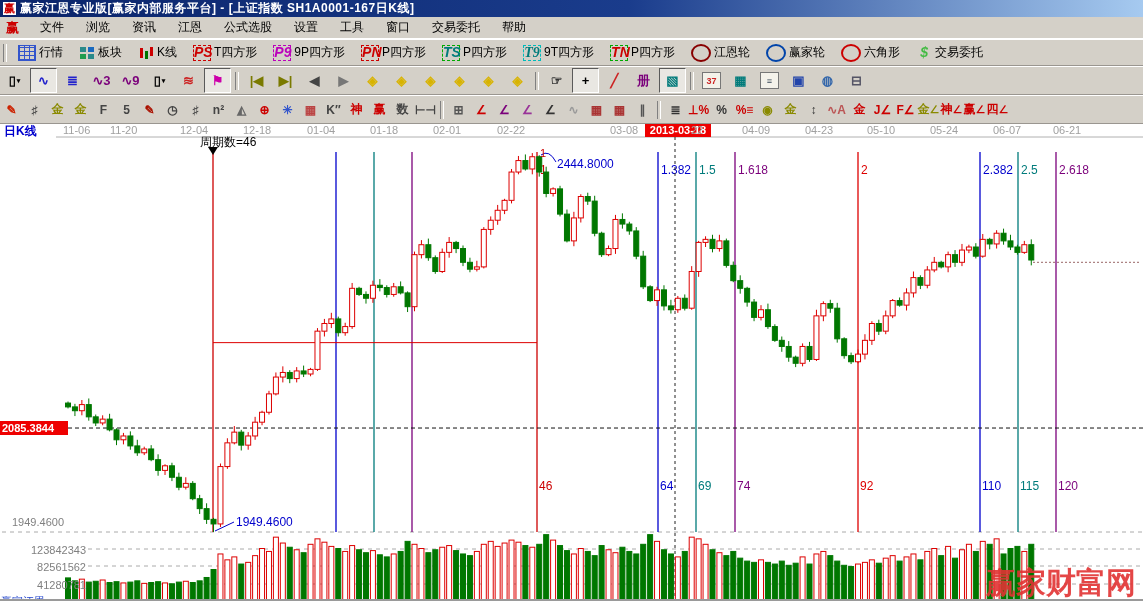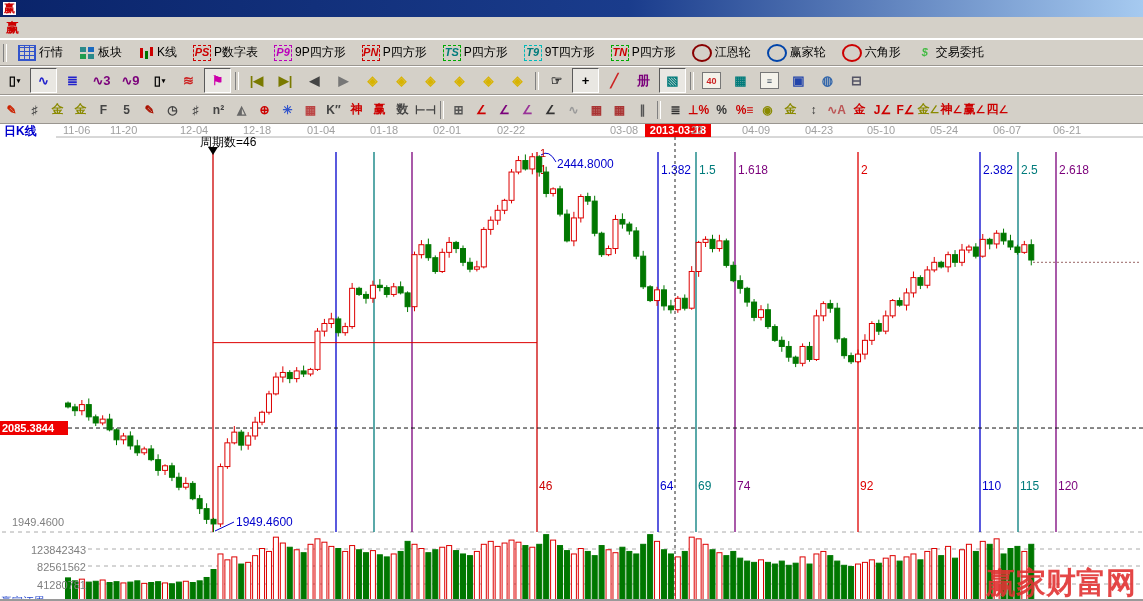--- a/index.html
+++ b/index.html
@@ -9,21 +9,21 @@
   .tlogo{width:13px;height:13px;background:#fff;color:#cc0000;font-weight:bold;font-size:11px;
     line-height:13px;text-align:center;margin-right:4px;}
   .ttext{color:#fff;font-weight:bold;font-size:12px;white-space:nowrap;letter-spacing:.5px;}
   .menubar{height:21px;background:#d4d0c8;display:flex;align-items:center;border-bottom:1px solid #fff;}
   .mlogo{color:#cc0000;font-weight:bold;font-size:13px;margin:0 10px 0 6px;}
   .menuitem{font-size:12px;color:#000;padding:2px 11px;cursor:default;}
   .tb{background:#d4d0c8;display:flex;align-items:center;border-top:1px solid #fff;border-bottom:1px solid #9a9690;}
   .tb-main{height:25px;}
   .tb1{display:flex;align-items:center;margin:0 8px;font-size:12px;color:#000;white-space:nowrap;}
   .tb1 .ic{display:inline-block;width:16px;height:14px;margin-right:3px;text-align:center;
-    font-size:11px;line-height:13px;font-weight:bold;}
+    font-size:14px;line-height:13px;font-weight:bold;}
   .ic-grid{border:1px solid #3355cc;background:
      repeating-linear-gradient(0deg,#3355cc 0 1px,transparent 1px 4px),
      repeating-linear-gradient(90deg,#3355cc 0 1px,transparent 1px 5px);}
   .ic-blocks{background:
      linear-gradient(#2a8a8a,#2a8a8a) 1px 1px/6px 5px no-repeat,
      linear-gradient(#1a6abf,#1a6abf) 9px 1px/6px 5px no-repeat,
      linear-gradient(#1f9c4f,#1f9c4f) 1px 8px/6px 5px no-repeat,
      linear-gradient(#2a8a8a,#2a8a8a) 9px 8px/6px 5px no-repeat;}
   .ic-candles{background:
      linear-gradient(#cc0000,#cc0000) 2px 2px/3px 10px no-repeat,
@@ -45,58 +45,71 @@
   .tb3{width:23px;height:22px;margin:0;display:inline-flex;align-items:center;justify-content:center;
     font-size:12px;font-weight:bold;background:#d4d0c8;cursor:default;white-space:nowrap;}
   .chartwrap{position:relative;width:1143px;height:481px;background:#fff;}
   svg text{font-family:"Liberation Sans",sans-serif;}
 </style>
 </head>
 <body>
 
 <div class="titlebar">
   <span class="tlogo">赢</span>
+  <span class="ttext">赢家江恩专业版[赢家内部服务平台] - [上证指数  SH1A0001-167日K线]</span>
 </div>
 
 <div class="menubar">
   <span class="mlogo">赢</span>
+  <span id="menu-items" style="display:flex;">
+      <span class="menuitem">文件</span>
+      <span class="menuitem">浏览</span>
+      <span class="menuitem">资讯</span>
+      <span class="menuitem">江恩</span>
+      <span class="menuitem">公式选股</span>
+      <span class="menuitem">设置</span>
+      <span class="menuitem">工具</span>
+      <span class="menuitem">窗口</span>
+      <span class="menuitem">交易委托</span>
+      <span class="menuitem">帮助</span>
+    </span>
 </div>
 
 <div class="tb tb-main" id="tb1">
     <span class="sep"></span>
     <span class="tb1">
       <i class="ic ic-grid"></i>
       <em style="font-style: normal;">行情</em>
     </span>
     <span class="tb1">
       <i class="ic ic-blocks"></i>
       <em style="font-style: normal;">板块</em>
     </span>
     <span class="tb1">
       <i class="ic ic-candles"></i>
       <em style="font-style: normal;">K线</em>
     </span>
     <span class="tb1">
       <i class="ic ic-tag" style="color: rgb(204, 0, 0); border-color: rgb(204, 0, 0);">PS</i>
-      <em style="font-style: normal;">P数字表</em>
+      <em style="font-style: normal;">T四方形</em>
     </span>
     <span class="tb1">
       <i class="ic ic-tag" style="color: rgb(187, 0, 187); border-color: rgb(187, 0, 187);">P9</i>
       <em style="font-style: normal;">9P四方形</em>
     </span>
     <span class="tb1">
       <i class="ic ic-tag" style="color: rgb(204, 0, 0); border-color: rgb(204, 0, 0);">PN</i>
       <em style="font-style: normal;">P四方形</em>
     </span>
     <span class="tb1">
       <i class="ic ic-tag" style="color: rgb(0, 123, 123); border-color: rgb(0, 170, 0);">TS</i>
       <em style="font-style: normal;">P四方形</em>
     </span>
     <span class="tb1">
-      <i class="ic ic-tag" style="color: rgb(0, 123, 123); border-color: rgb(0, 187, 187);">T9</i>
+      <i class="ic ic-tag" style="color: rgb(0, 123, 123); border-color: rgb(0, 187, 187); font-family: Liberation Serif, serif;">T9</i>
       <em style="font-style: normal;">9T四方形</em>
     </span>
     <span class="tb1">
       <i class="ic ic-tag" style="color: rgb(204, 0, 0); border-color: rgb(0, 170, 0);">TN</i>
       <em style="font-style: normal;">P四方形</em>
     </span>
     <span class="tb1">
       <i class="ic ic-wheel" style="border-color: rgb(136, 0, 0);"></i>
       <em style="font-style: normal;">江恩轮</em>
     </span>
@@ -182,21 +195,21 @@
       <span style="color: rgb(204, 34, 34);">╱</span>
     </b>
     <b class="tb2">
       <span style="color: rgb(123, 0, 123);">册</span>
     </b>
     <b class="tb2 pressed">
       <span style="color: rgb(0, 123, 123);">▧</span>
     </b>
     <span class="sep"></span>
     <b class="tb2">
-      <span class="boxed" style="color: rgb(204, 34, 34);">40</span>
+      <span class="boxed" style="color: rgb(204, 34, 34);">37</span>
     </b>
     <b class="tb2">
       <span style="color: rgb(0, 123, 123);">▦</span>
     </b>
     <b class="tb2">
       <span class="boxed" style="color: rgb(51, 68, 85);">≡</span>
     </b>
     <b class="tb2">
       <span style="color: rgb(34, 68, 170);">▣</span>
     </b>

